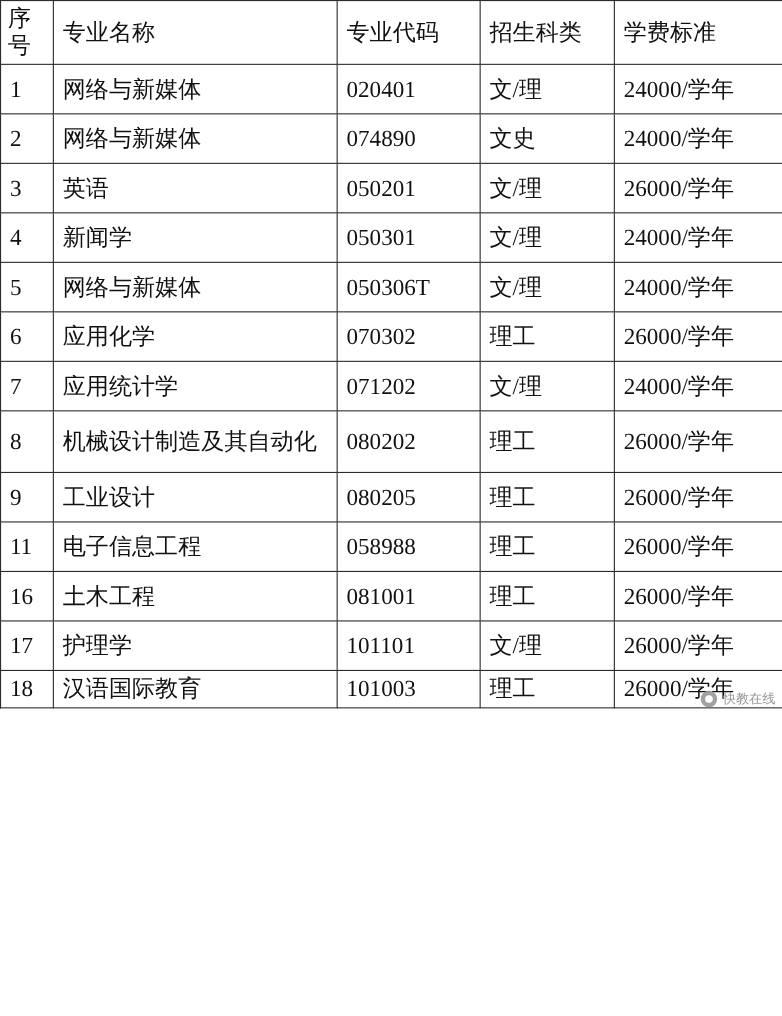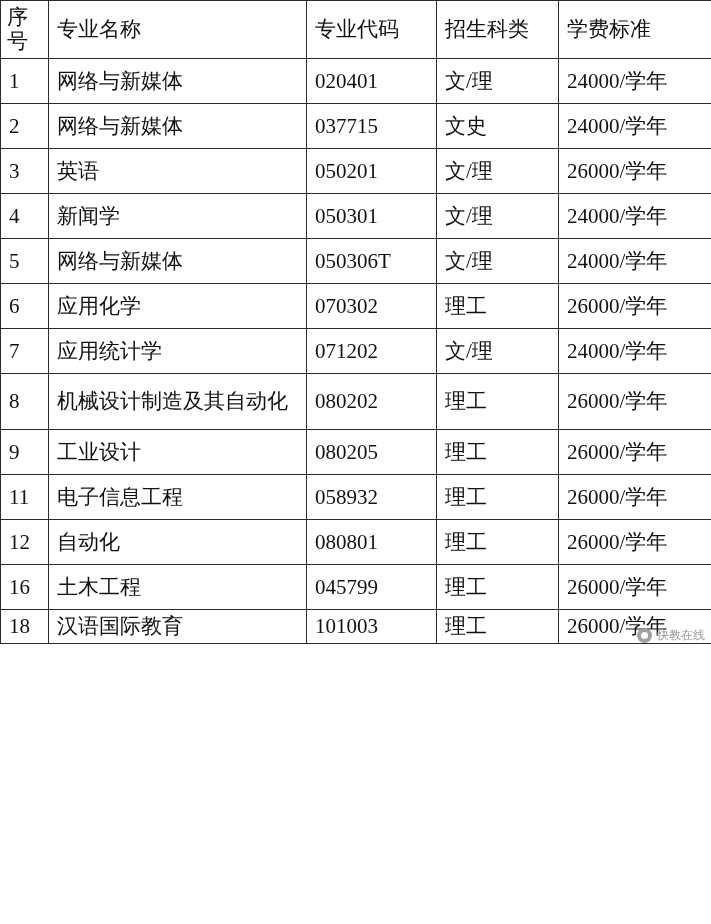--- a/index.html
+++ b/index.html
@@ -123,21 +123,21 @@
       <tr>
         <td>1</td>
         <td>网络与新媒体</td>
         <td>020401</td>
         <td>文/理</td>
         <td>24000/学年</td>
       </tr>
       <tr>
         <td>2</td>
         <td>网络与新媒体</td>
-        <td>037715</td>
+        <td>074890</td>
         <td>文史</td>
         <td>24000/学年</td>
       </tr>
       <tr>
         <td>3</td>
         <td>英语</td>
         <td>050201</td>
         <td>文/理</td>
         <td>26000/学年</td>
       </tr>
@@ -179,36 +179,36 @@
       <tr>
         <td>9</td>
         <td>工业设计</td>
         <td>080205</td>
         <td>理工</td>
         <td>26000/学年</td>
       </tr>
       <tr>
         <td>11</td>
         <td>电子信息工程</td>
-        <td>058932</td>
-        <td>理工</td>
-        <td>26000/学年</td>
-      </tr>
-      <tr>
-        <td>12</td>
-        <td>自动化</td>
-        <td>080801</td>
+        <td>058988</td>
         <td>理工</td>
         <td>26000/学年</td>
       </tr>
       <tr>
         <td>16</td>
         <td>土木工程</td>
-        <td>045799</td>
-        <td>理工</td>
+        <td>081001</td>
+        <td>理工</td>
+        <td>26000/学年</td>
+      </tr>
+      <tr>
+        <td>17</td>
+        <td>护理学</td>
+        <td>101101</td>
+        <td>文/理</td>
         <td>26000/学年</td>
       </tr>
       <tr class="last-row-clip">
         <td>18</td>
         <td>汉语国际教育</td>
         <td>101003</td>
         <td>理工</td>
         <td>26000/学年</td>
       </tr>
     </tbody>

